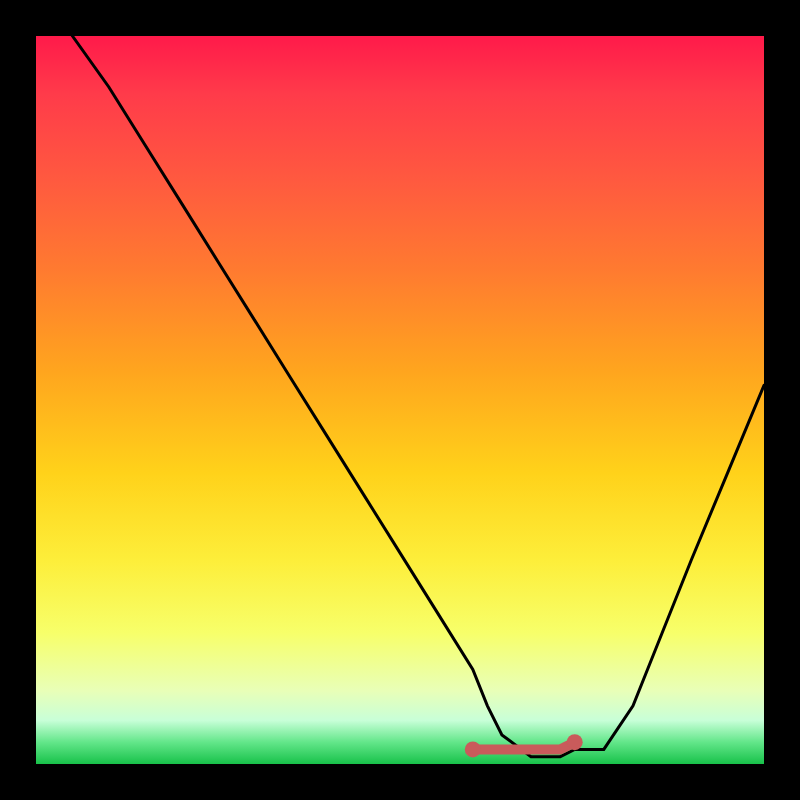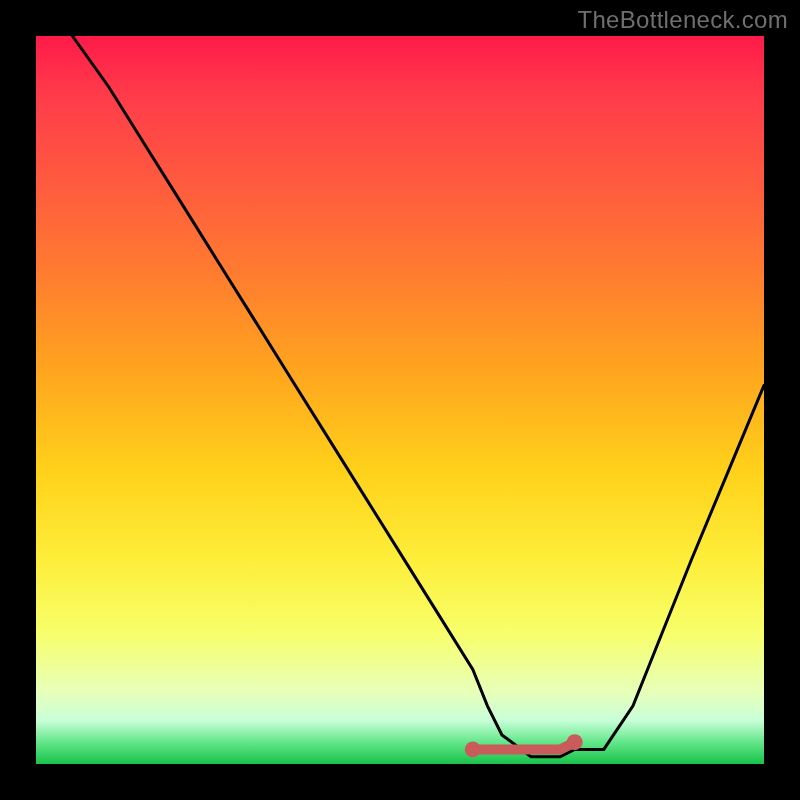--- a/index.html
+++ b/index.html
@@ -54,21 +54,20 @@
     left: 0;
     top: 0;
     width: 728px;
     height: 728px;
   }
 </style>
 </head>
 <body>
 
 <div class="frame">
-  <div class="watermark">TheBottleneck.com</div>
   <div class="plot">
     <svg class="curve" viewBox="0 0 728 728" preserveAspectRatio="none">
       <path id="curvePath" d="M36.4 0.0 L72.8 51.0 L109.2 109.2 L145.6 167.4 L182.0 225.7 L218.4 283.9 L254.8 342.2 L291.2 400.4 L327.6 458.6 L364.0 516.9 L400.4 575.1 L436.8 633.4 L451.4 669.8 L465.9 698.9 L495.0 720.7 L524.2 720.7 L538.7 713.4 L567.8 713.4 L597.0 669.8 L626.1 597.0 L655.2 524.2 L691.6 436.8 L728.0 349.4" fill="none" stroke="#000" stroke-width="3" stroke-linecap="round"></path>
       <g id="markers">
           <path d="M436.8 713.4 L451.4 713.4 L465.9 713.4 L480.5 713.4 L495.0 713.4 L509.6 713.4 L524.2 713.4 L538.7 706.2" fill="none" stroke="#c95b5b" stroke-width="10" stroke-linecap="round"></path>
           <circle cx="436.8" cy="713.4" r="8" fill="#c95b5b"></circle>
           <circle cx="538.7" cy="706.2" r="8" fill="#c95b5b"></circle>
         </g>
     </svg>
   </div>

